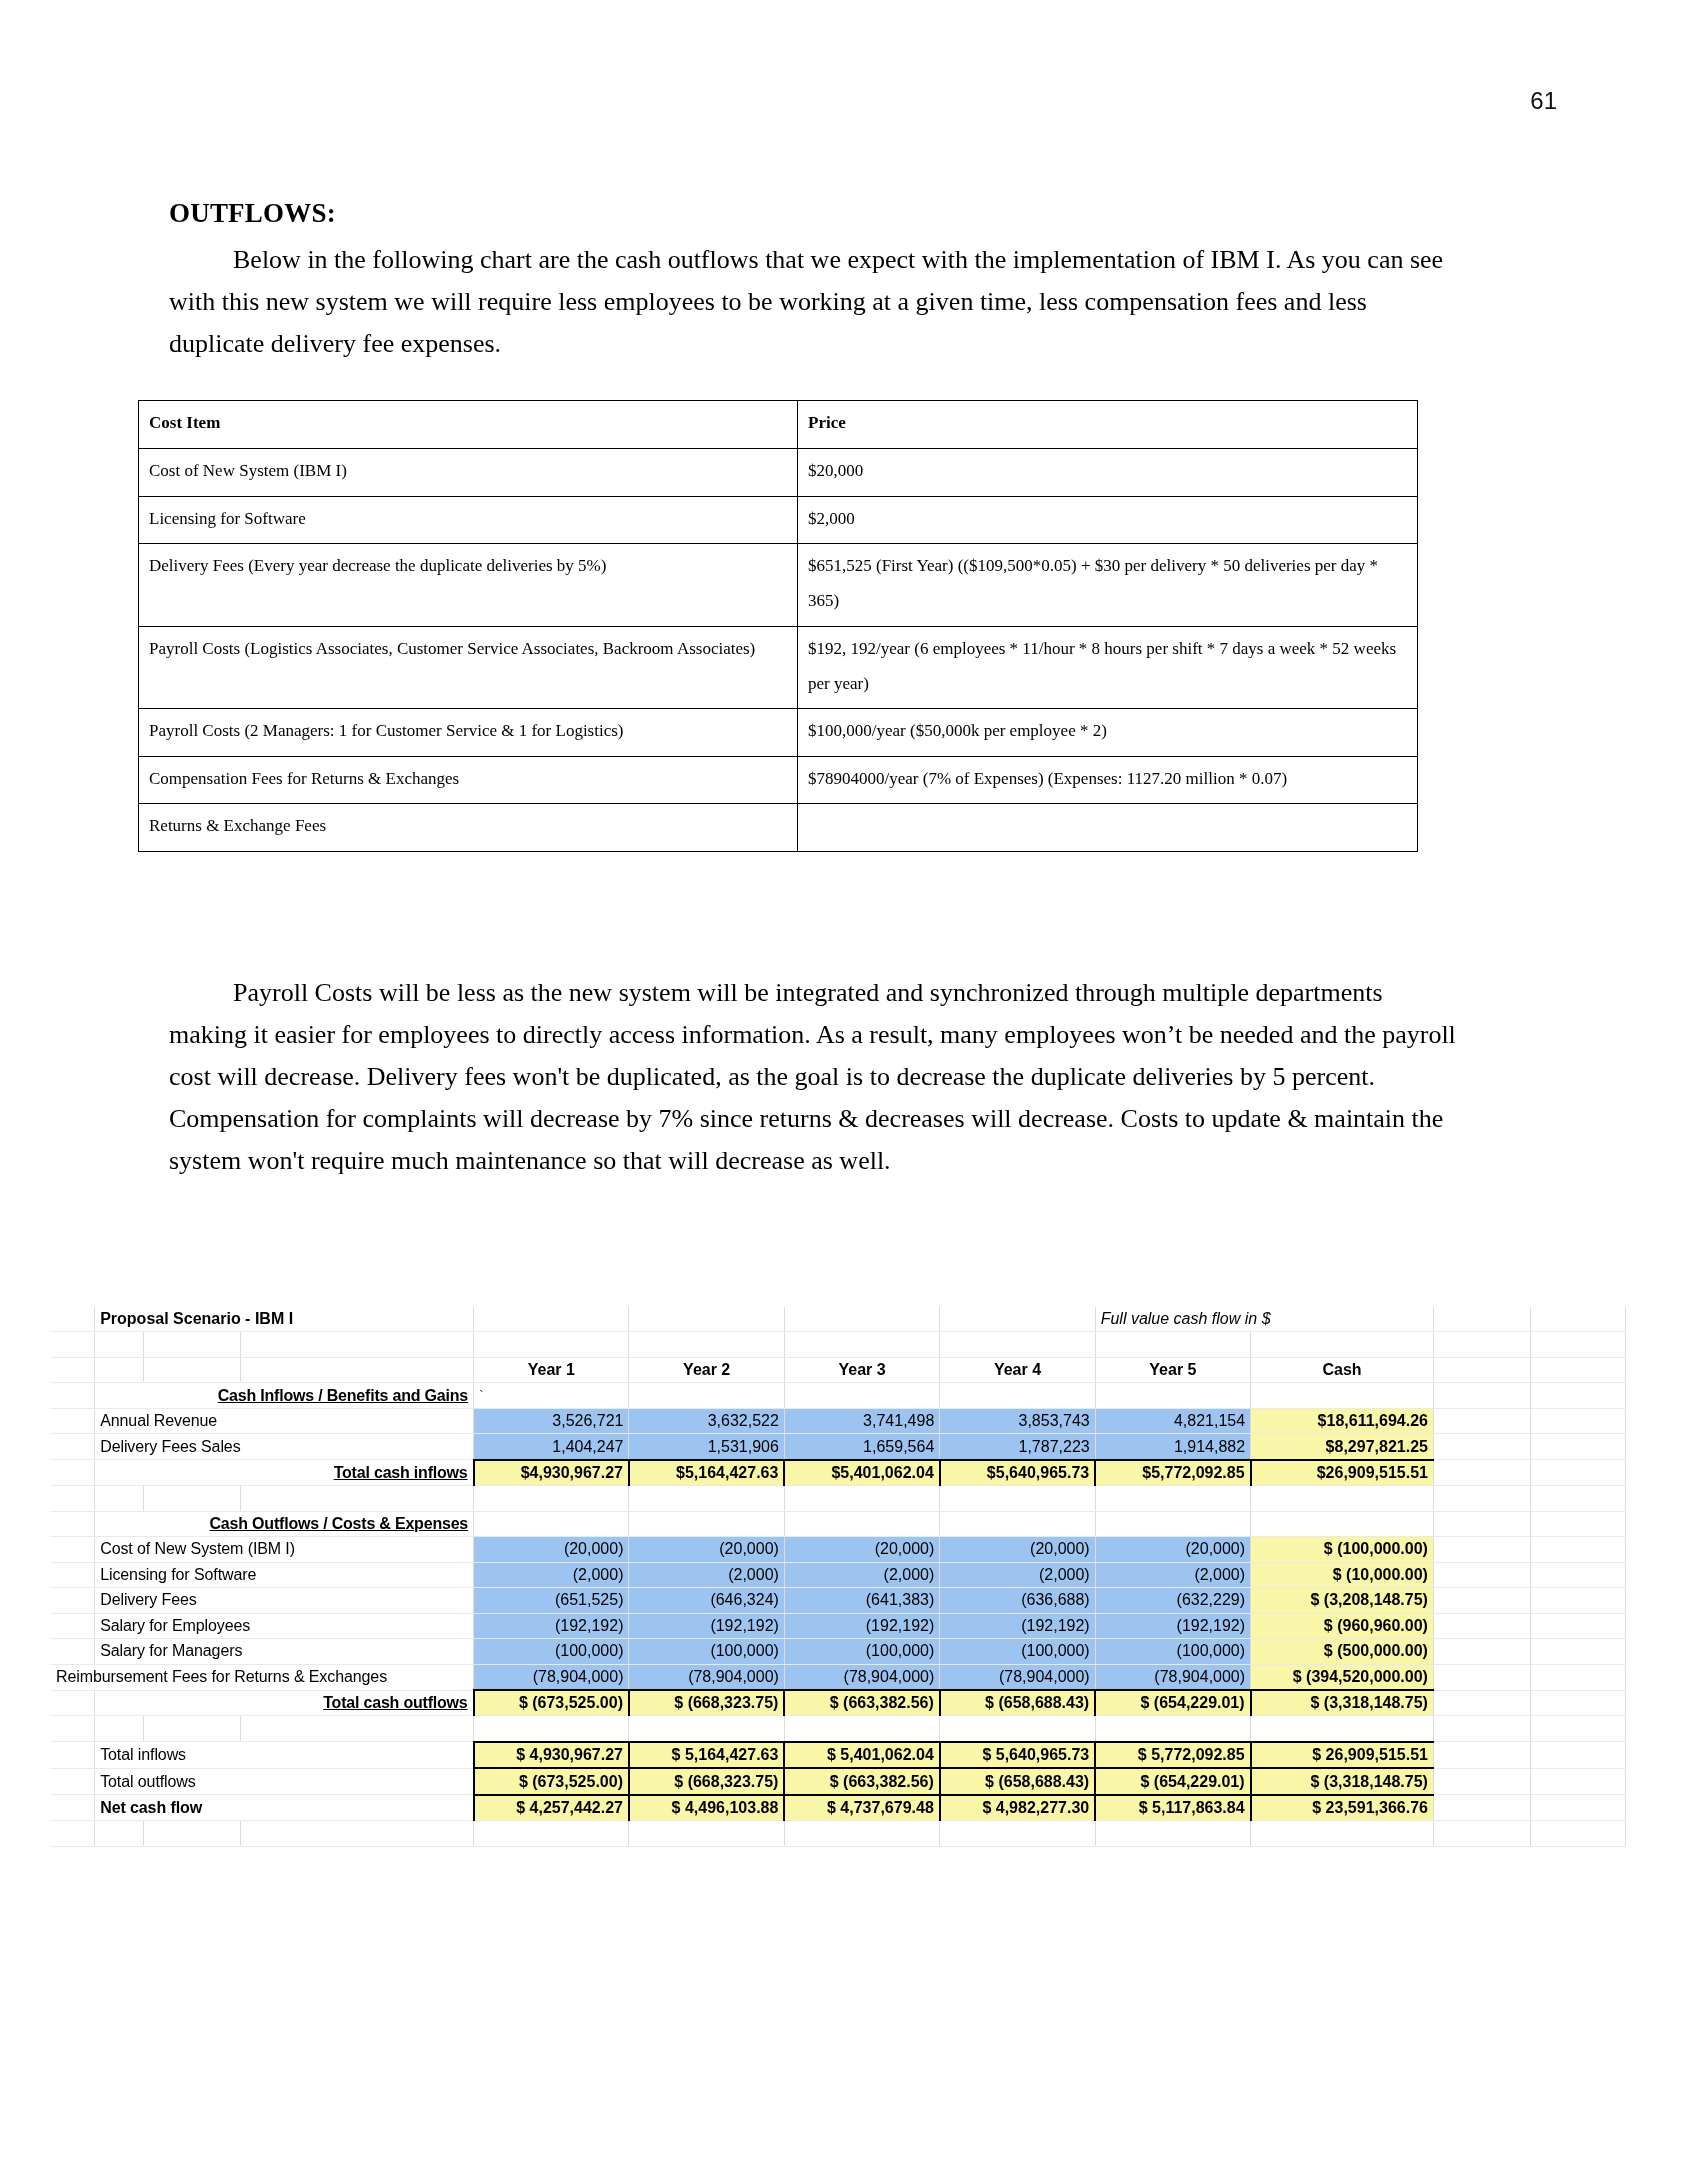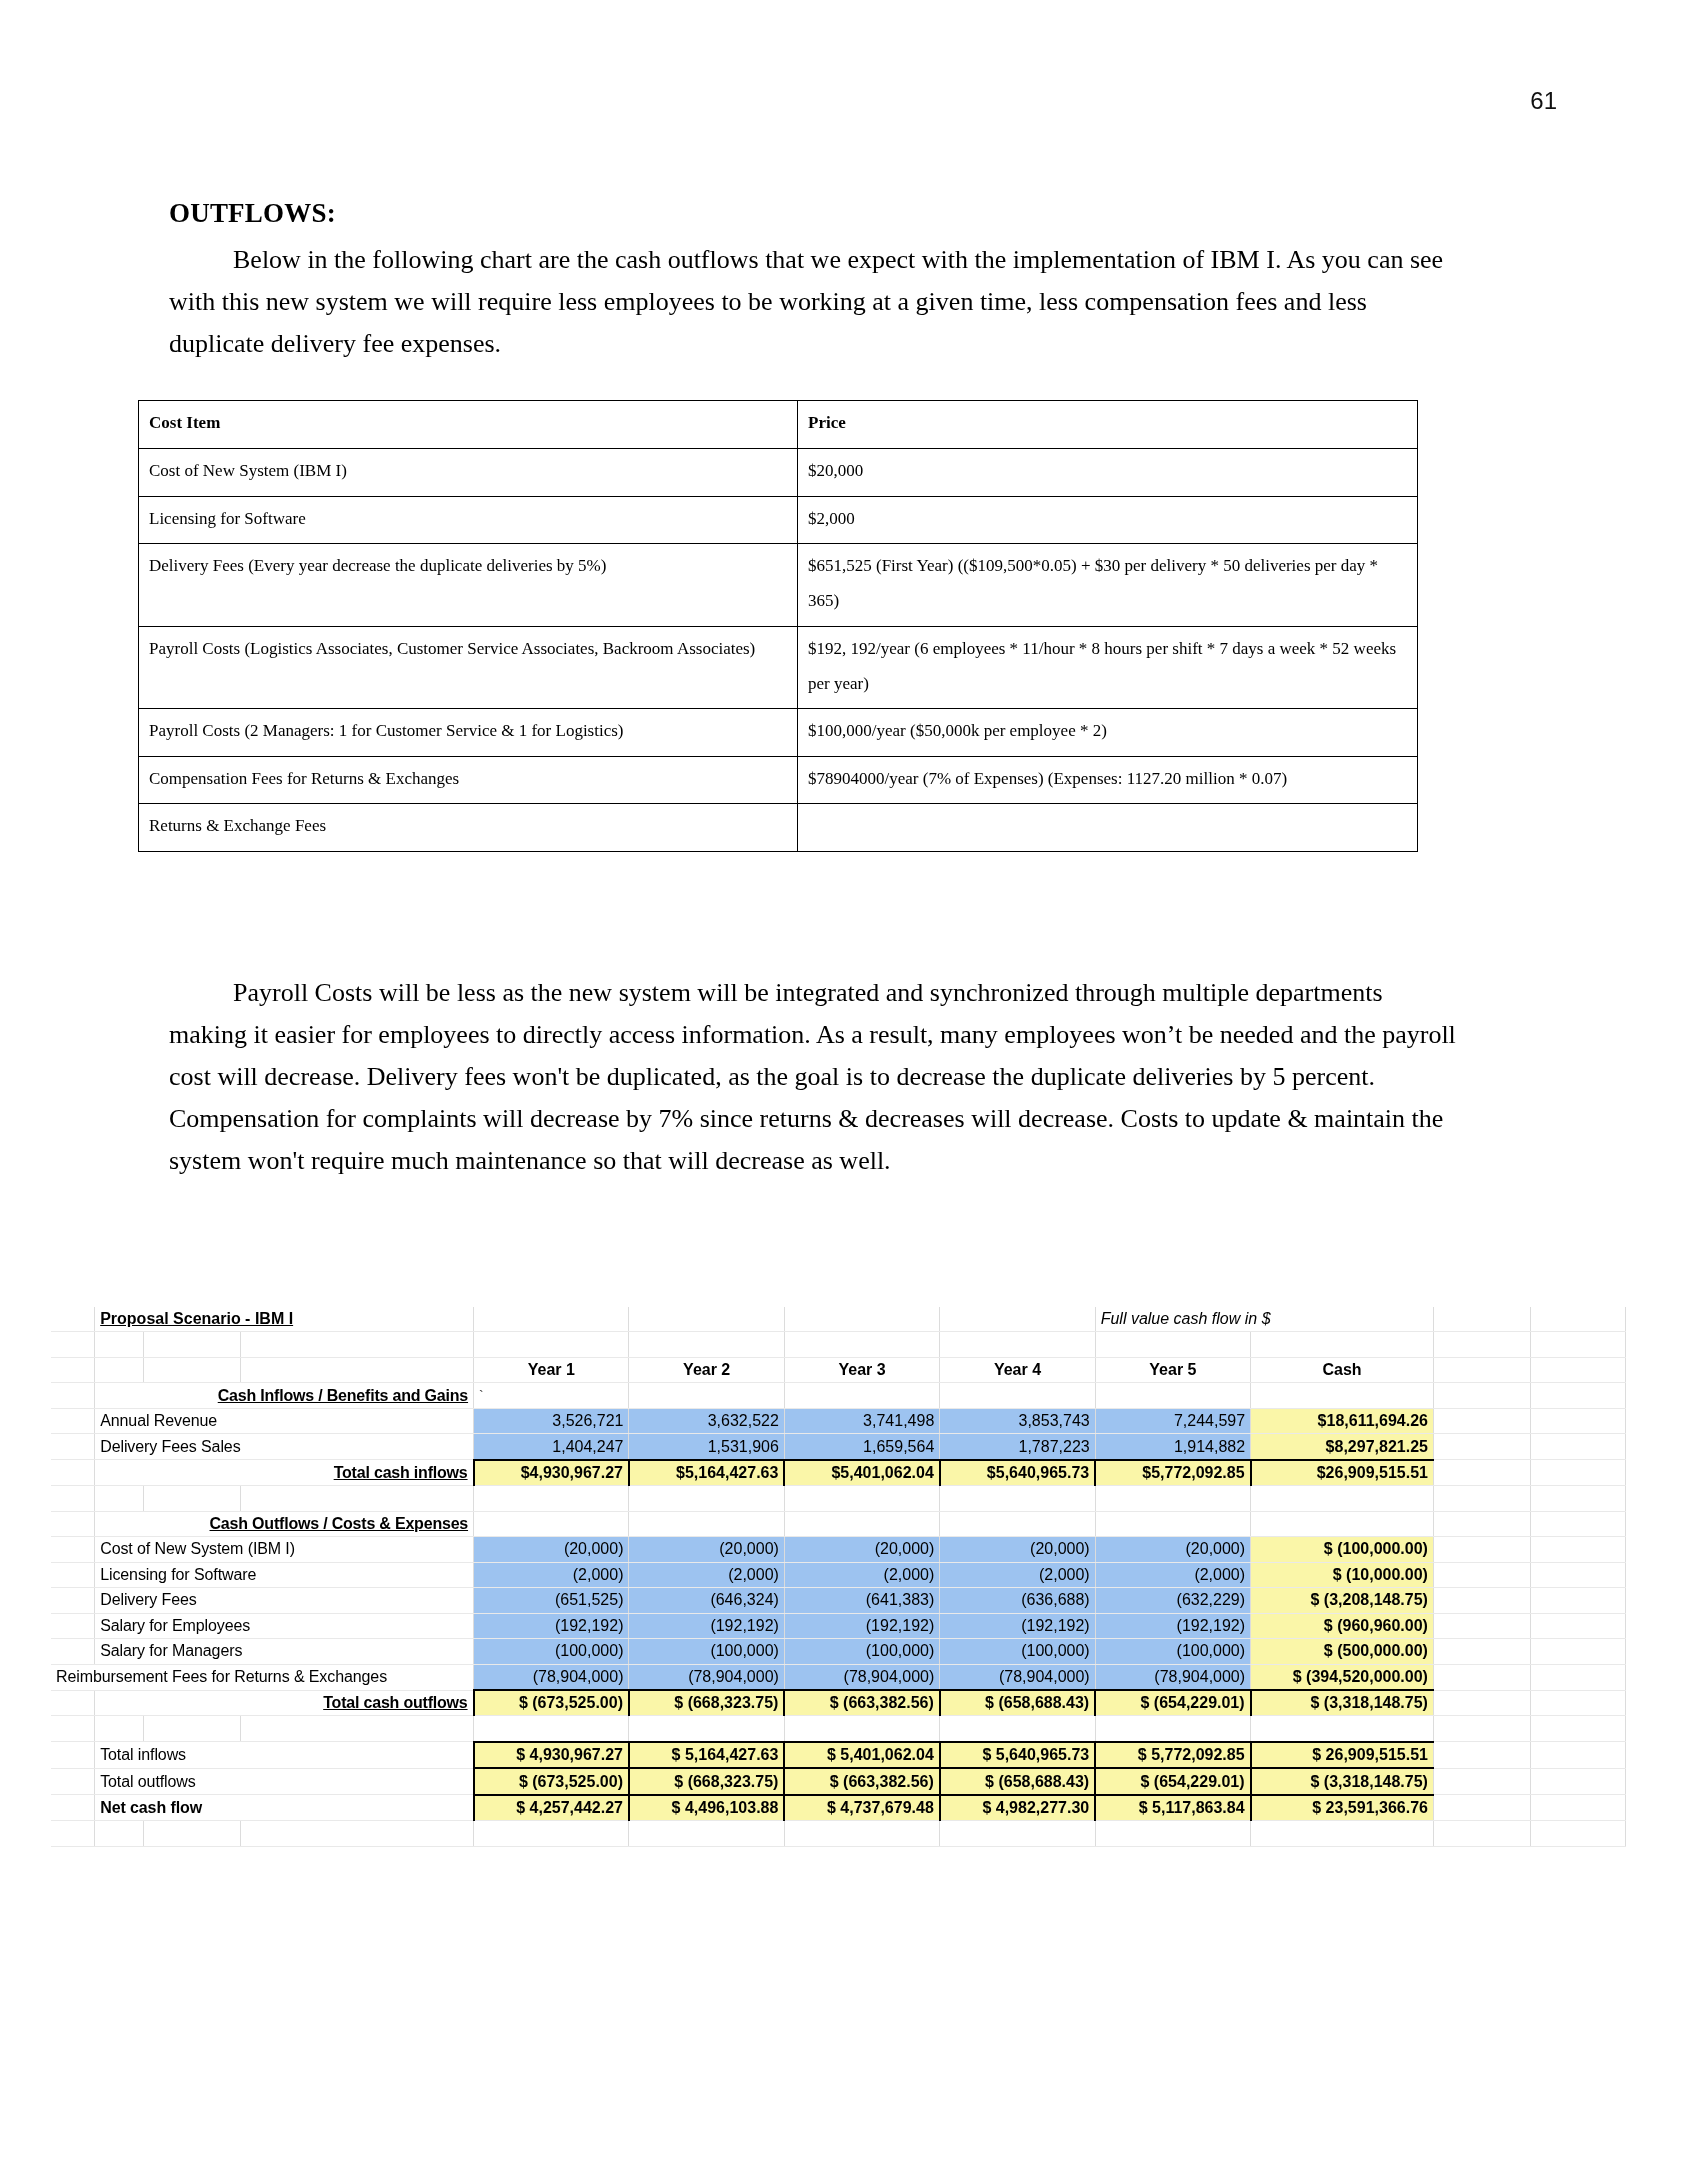--- a/index.html
+++ b/index.html
@@ -127,21 +127,20 @@
   .sec-head {
     text-align: right;
     font-weight: bold;
     text-decoration: underline;
     padding-right: 5.8px;
     letter-spacing: -0.2px;
   }
   .title-cell {
     text-align: left;
     font-weight: bold;
-    text-decoration: underline;
     padding-left: 5px;
   }
   .note-cell {
     text-align: left;
     font-style: italic;
     font-weight: normal;
     padding-left: 6.6px;
   }
   .colhead {
     text-align: center;
@@ -311,21 +310,21 @@
         <td></td>
     </tr>
 
     <tr>
       <td></td>
       <td class="lbl" colspan="3">Annual Revenue</td>
       <td class="num blue">3,526,721</td>
       <td class="num blue">3,632,522</td>
       <td class="num blue">3,741,498</td>
       <td class="num blue">3,853,743</td>
-      <td class="num blue">7,244,597</td>
+      <td class="num blue">4,821,154</td>
       <td class="num yellow">$18,611,694.26</td>
       <td></td>
         <td></td>
     </tr>
 
     <tr>
       <td></td>
       <td class="lbl" colspan="3">Delivery Fees Sales</td>
       <td class="num blue">1,404,247</td>
       <td class="num blue">1,531,906</td>

